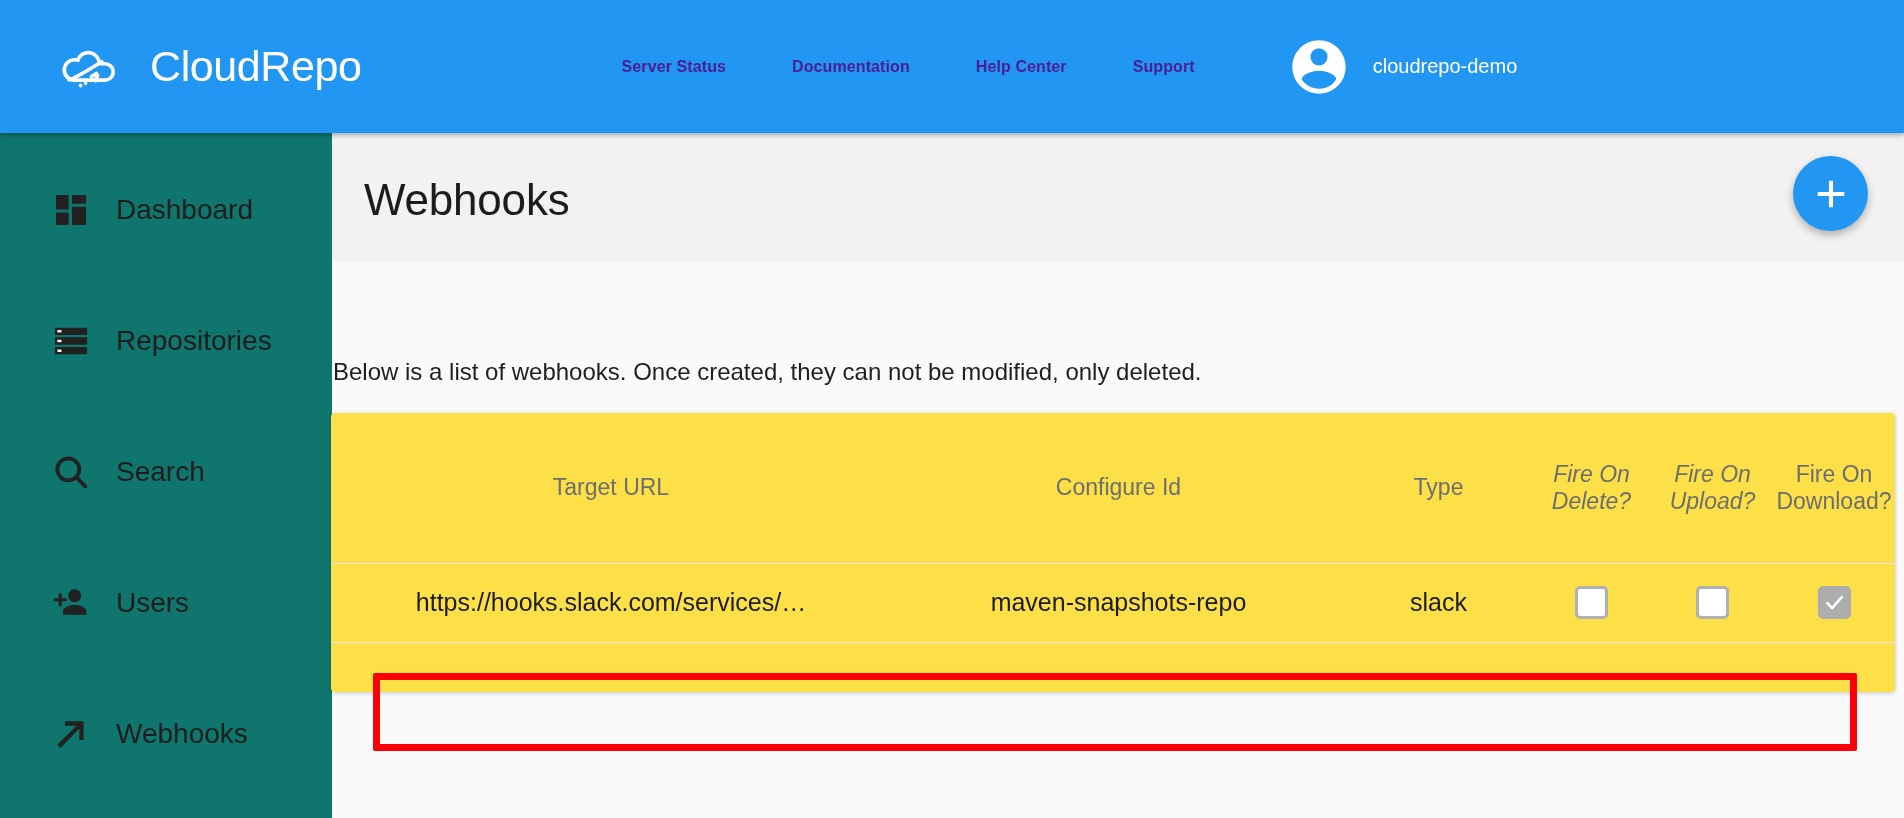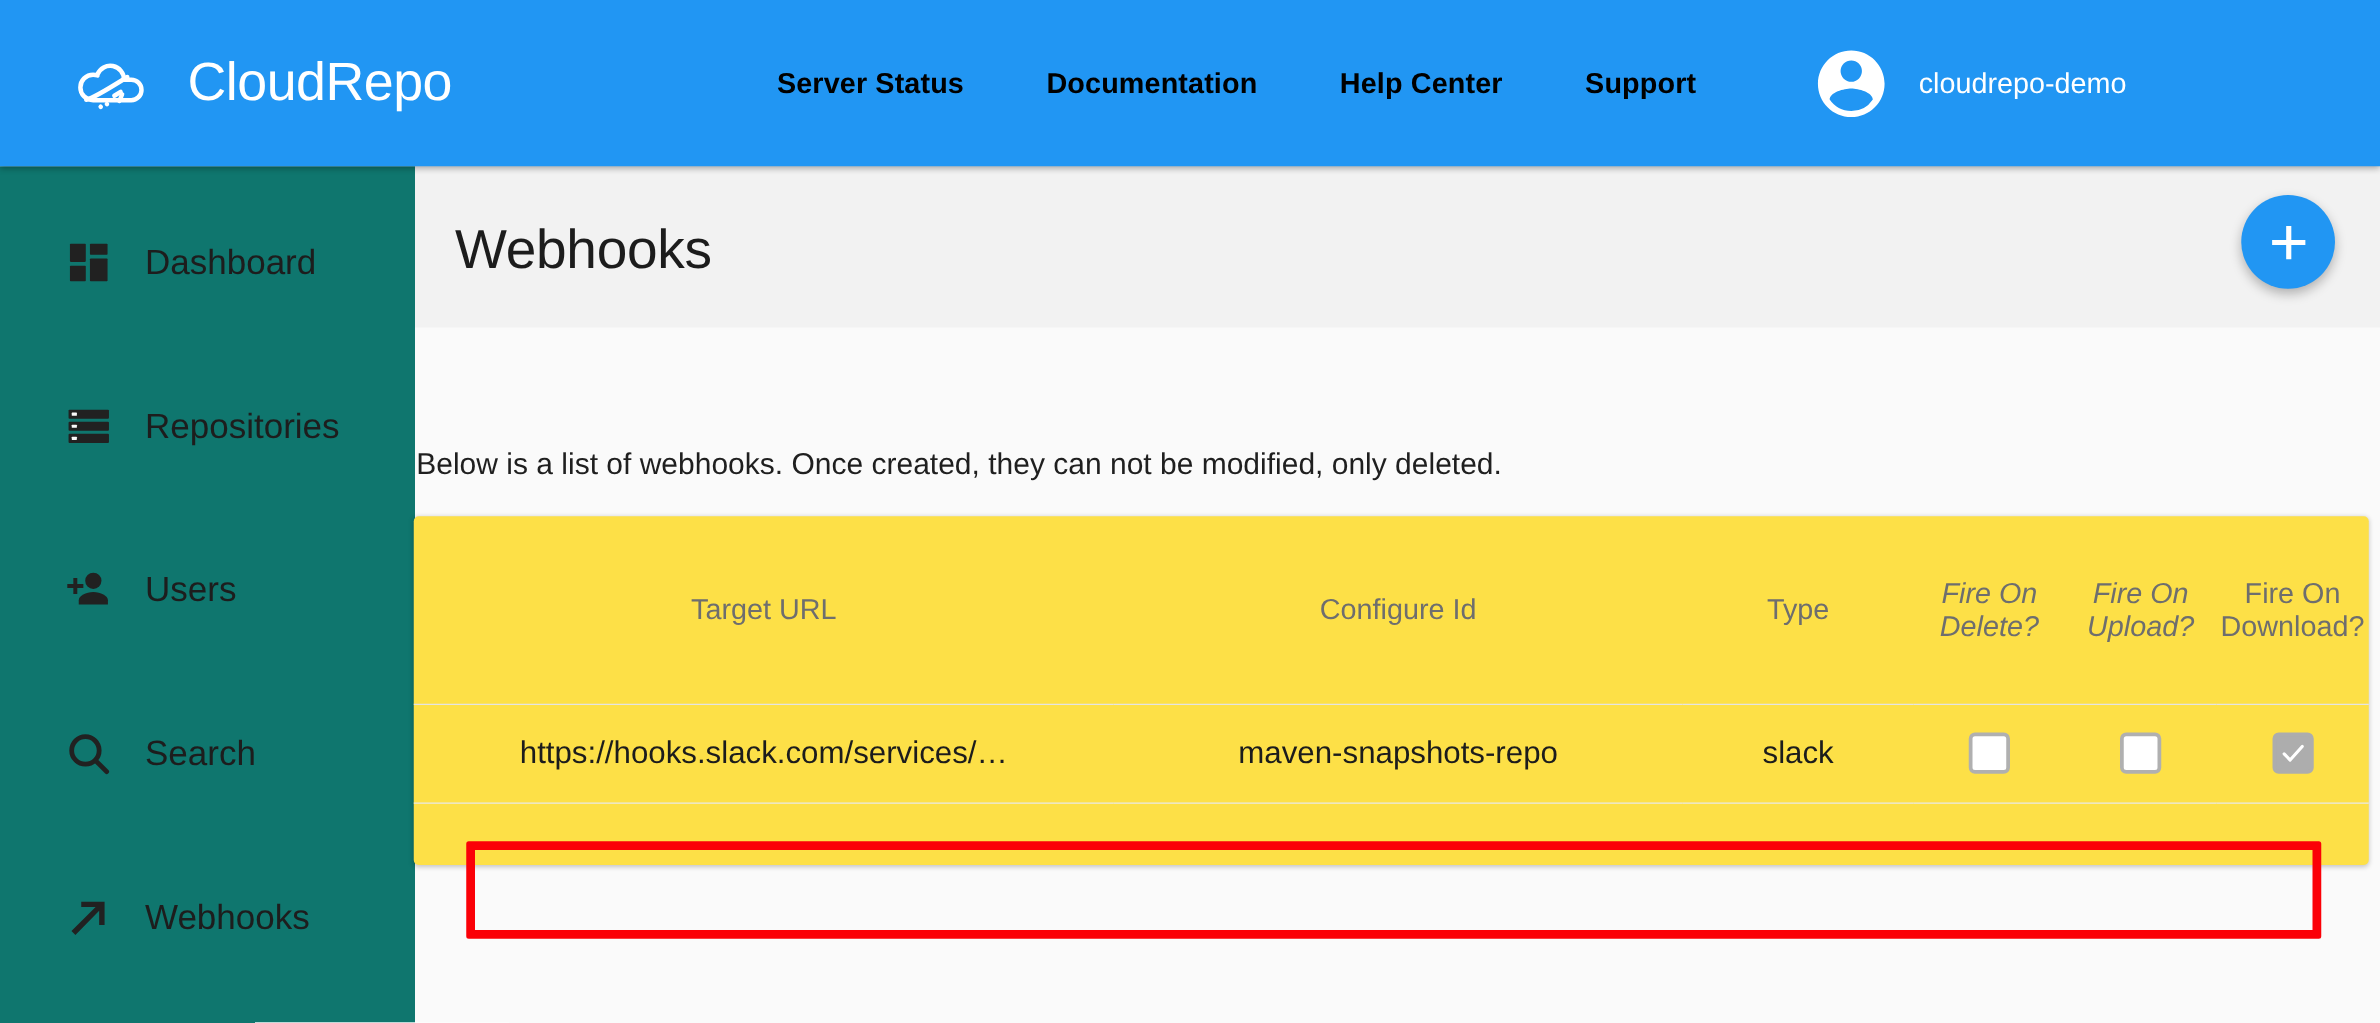--- a/index.html
+++ b/index.html
@@ -20,28 +20,28 @@
     z-index: 20;
   }
   .brand{ display:flex; align-items:center; margin-left:50px; cursor:pointer;}
   .brand-logo{ width:86px; height:56px; display:block; }
   .brand-name{
     color:#fff; font-size:43px; font-weight:400; letter-spacing:-.4px;
     margin-left:14px; line-height:1;
   }
   .navlinks{ display:flex; align-items:center; margin-left:260px; }
   .navlink{
-    color:#000000; font-size:23px; font-weight:bold; letter-spacing:.1px;
+    color:#4c1d95; font-size:16px; font-weight:bold; letter-spacing:.1px;
     margin-right:66px; cursor:pointer; white-space:nowrap;
   }
   .navlink:last-child{ margin-right:0; }
   .account{ display:flex; align-items:center; margin-left:92px; cursor:pointer; }
   .avatar-svg{ width:64px; height:64px; display:block; }
   .account-name{
-    color:#fff; font-size:23px; font-weight:400; margin-left:22px; white-space:nowrap;
+    color:#fff; font-size:20px; font-weight:400; margin-left:22px; white-space:nowrap;
   }
 
   
   .sidebar{
     position:absolute; left:0; top:133px; width:332px; height:685px;
     background:#0f766e;
     padding-top:47px;
   }
   .side-item{
     display:flex; align-items:center;
@@ -195,40 +195,40 @@
             <rect x="3.4" y="17.3" width="2.6" height="1.6" rx=".3"></rect>
           </g>
         </svg>
       </span>
       <span class="side-label">Repositories</span>
     </div>
 
     <div class="side-item">
       <span class="side-icon">
         <svg width="40" height="40" viewBox="0 0 24 24" xmlns="http://www.w3.org/2000/svg">
+          <g fill="none" stroke="#212121" stroke-width="2.3" stroke-linecap="round">
+            <circle cx="10.4" cy="10.4" r="6.6"></circle>
+            <line x1="15.4" y1="15.4" x2="20.6" y2="20.6"></line>
+          </g>
+        </svg>
+      </span>
+      <span class="side-label">Search</span>
+    </div>
+
+    <div class="side-item">
+      <span class="side-icon">
+        <svg width="40" height="40" viewBox="0 0 24 24" xmlns="http://www.w3.org/2000/svg">
           <g fill="#212121">
             <circle cx="14.2" cy="7.6" r="3.9"></circle>
             <path d="M14.2 13c-3.5 0-7 1.8-7 3.9V19h14v-2.1c0-2.1-3.5-3.9-7-3.9z"></path>
             <path d="M4.6 6.2h1.9v2.9h2.9V11H6.5v2.9H4.6V11H1.7V9.1h2.9z"></path>
           </g>
         </svg>
       </span>
       <span class="side-label">Users</span>
-    </div>
-
-    <div class="side-item">
-      <span class="side-icon">
-        <svg width="40" height="40" viewBox="0 0 24 24" xmlns="http://www.w3.org/2000/svg">
-          <g fill="none" stroke="#212121" stroke-width="2.3" stroke-linecap="round">
-            <circle cx="10.4" cy="10.4" r="6.6"></circle>
-            <line x1="15.4" y1="15.4" x2="20.6" y2="20.6"></line>
-          </g>
-        </svg>
-      </span>
-      <span class="side-label">Search</span>
     </div>
 
     <div class="side-item">
       <span class="side-icon">
         <svg width="40" height="40" viewBox="0 0 24 24" xmlns="http://www.w3.org/2000/svg">
           <path fill="#212121" d="M8.4 4.4h11.2v11.2h-2.6V8.8L5.6 20.4 3.7 18.5 15.3 7H8.4z"></path>
         </svg>
       </span>
       <span class="side-label">Webhooks</span>
     </div>

